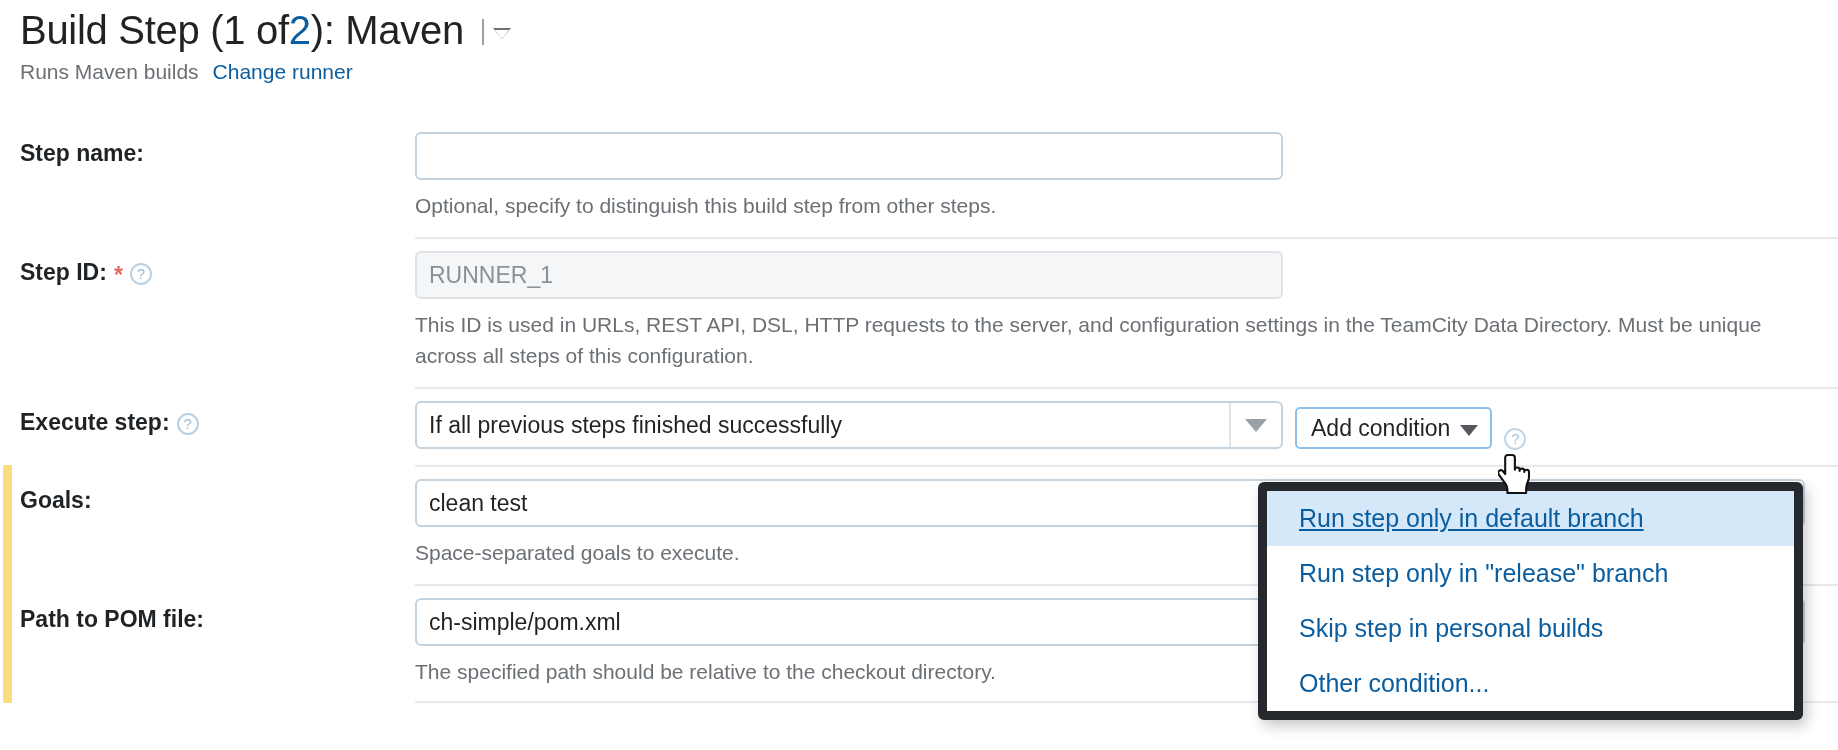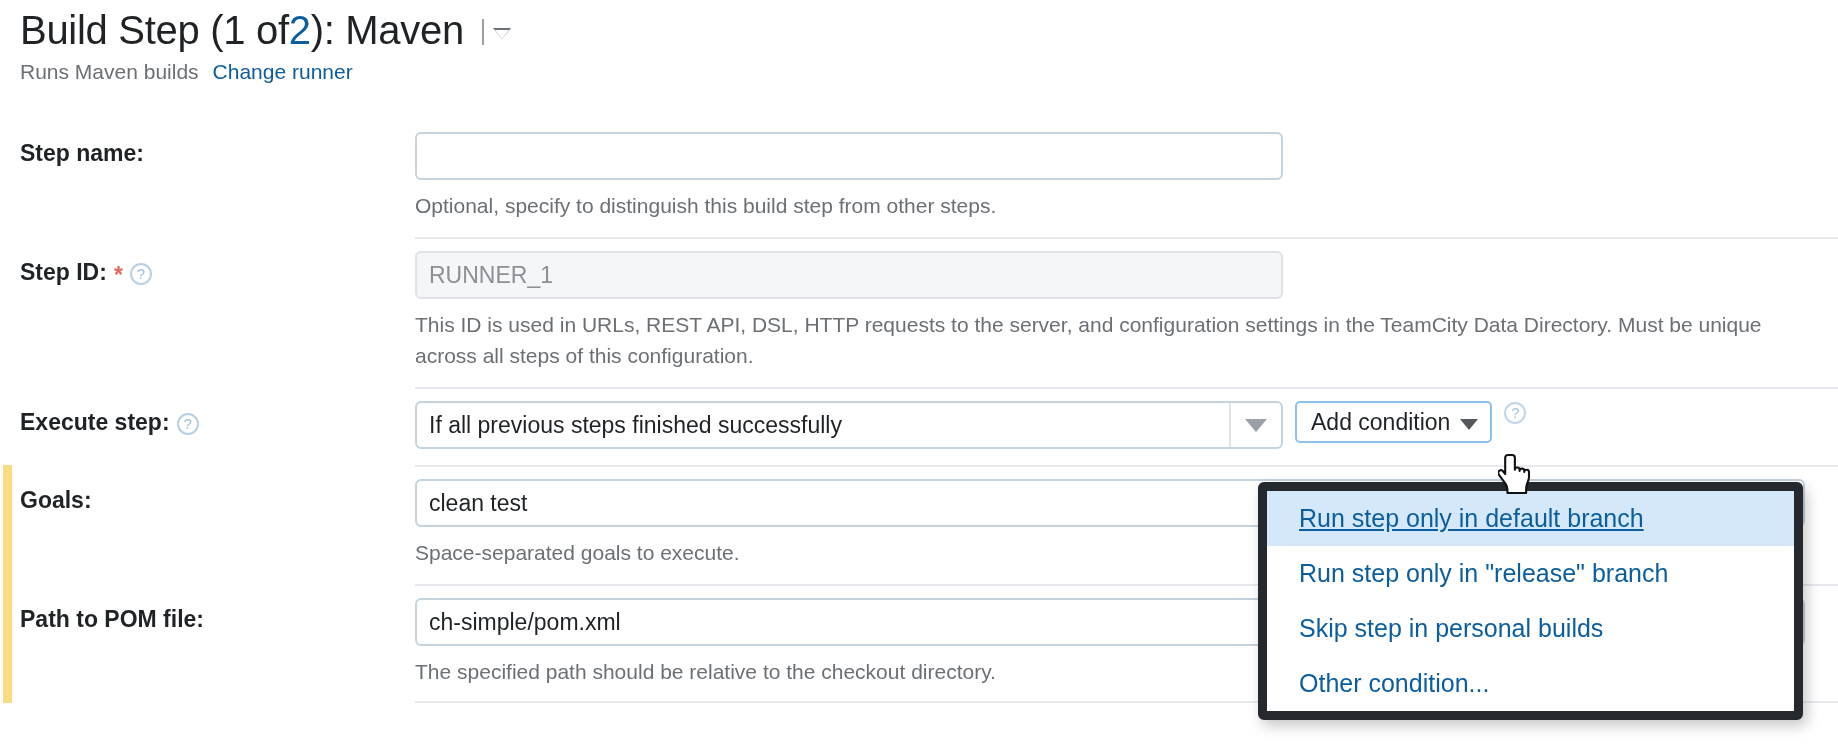--- a/index.html
+++ b/index.html
@@ -174,21 +174,21 @@
     margin-top: 10px;
     font-size: 21px;
     line-height: 31px;
     color: #6b7075;
     max-width: 1390px;
   }
 
   
   .exec-line {
     display: flex;
-    align-items: flex-start;
+    align-items: flex-end;
     gap: 12px;
   }
   .select-wrap {
     position: relative;
     width: 868px;
     height: 48px;
     border: 2px solid #c5d3de;
     border-radius: 6px;
     background: #ffffff;
     display: flex;

